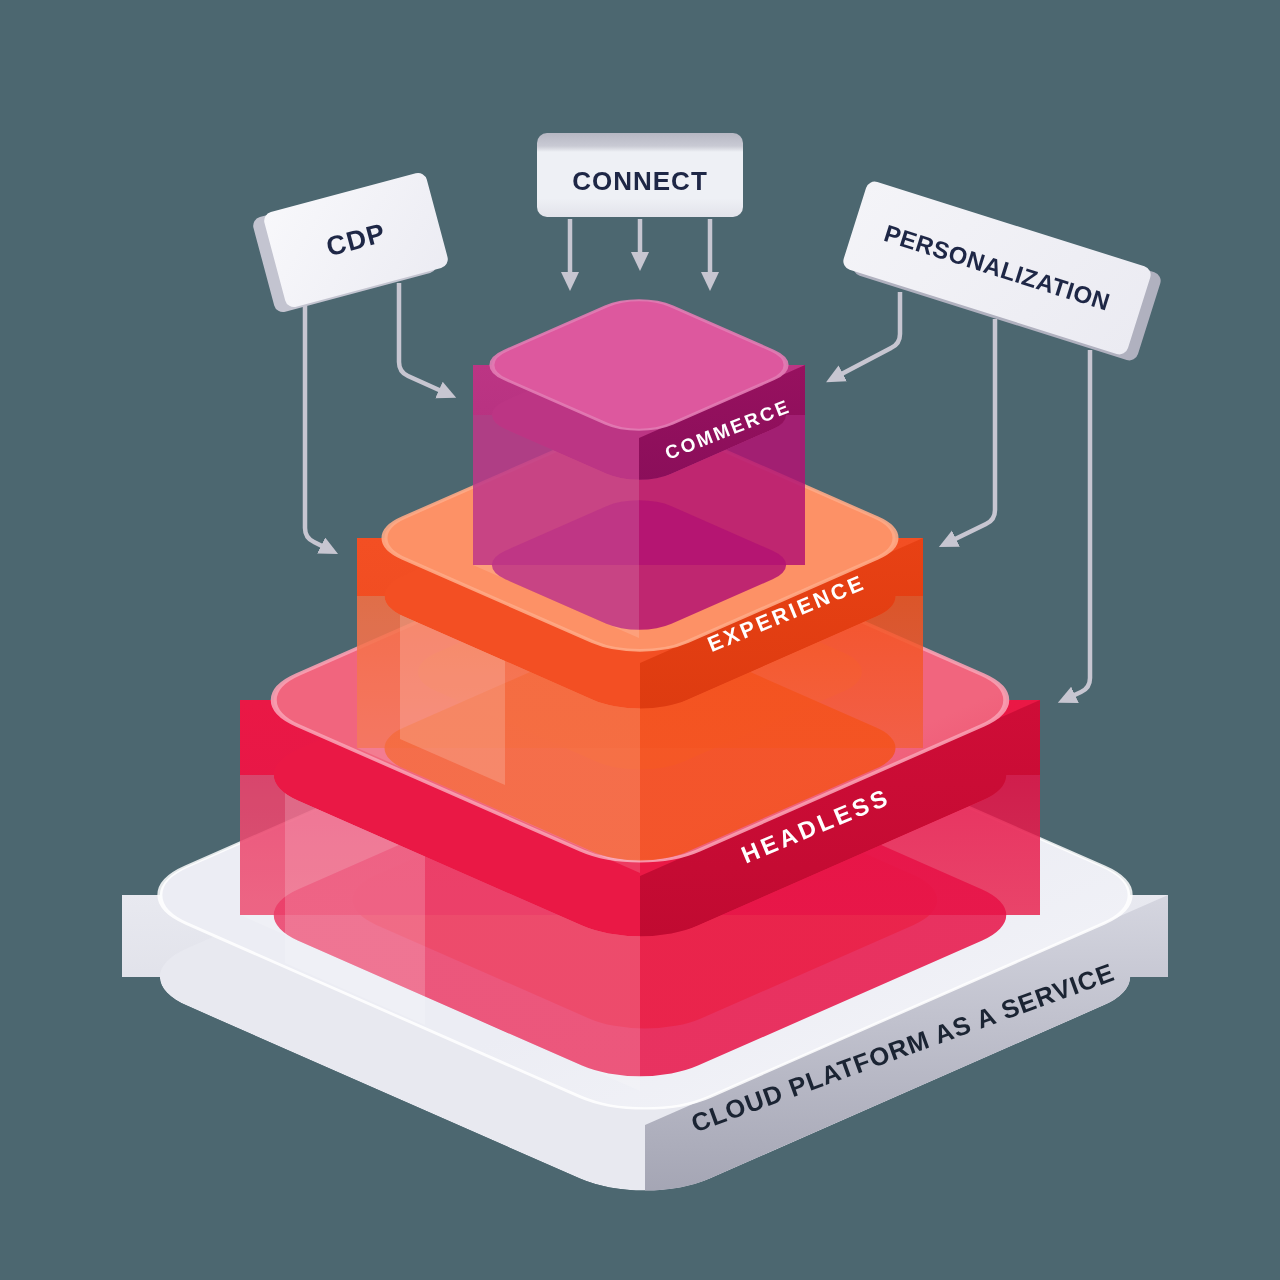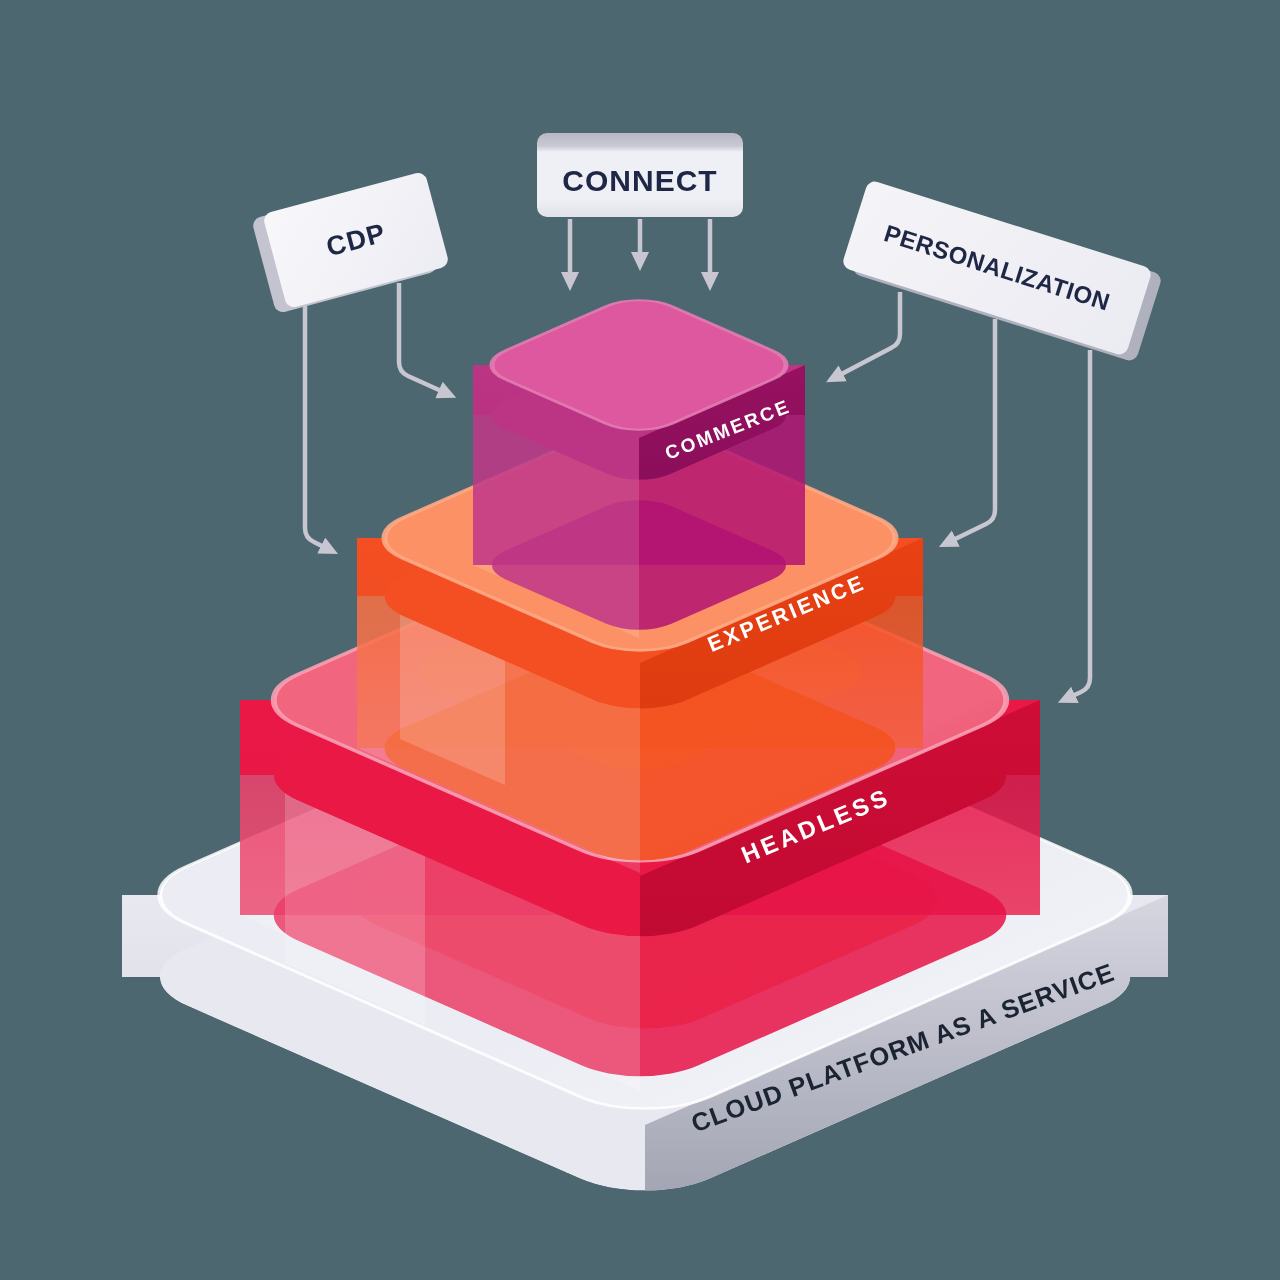--- a/index.html
+++ b/index.html
@@ -32,21 +32,21 @@
     background:linear-gradient(135deg,#f8f8fb 0%,#ececf3 100%);
     transform:rotate(-15deg);
   }
   .pers-edge{left:858px;top:228px;width:298px;height:92px;background:#b0b1bf;transform:rotate(17.5deg);}
   .card-pers{
     left:848px;top:222px;width:298px;height:92px;font-size:24px;letter-spacing:.5px;
     background:linear-gradient(115deg,#f4f4f8 0%,#ebebf2 100%);
     transform:rotate(17.5deg);
   }
   .card-connect{
-    left:537px;top:133px;width:206px;height:84px;font-size:30px;letter-spacing:1px;
+    left:537px;top:133px;width:206px;height:84px;font-size:26px;letter-spacing:1px;
     border-radius:10px;padding-top:12px;box-sizing:border-box;
     background:linear-gradient(180deg,#b6b7c3 0px,#c9cad4 13px,#eef0f5 19px,#eef0f5 78%,#e2e3ea 100%);
   }
 </style>
 </head>
 <body>
 
 <div class="stage">
 
   <svg width="1280" height="1280" viewBox="0 0 1280 1280" aria-hidden="true">

